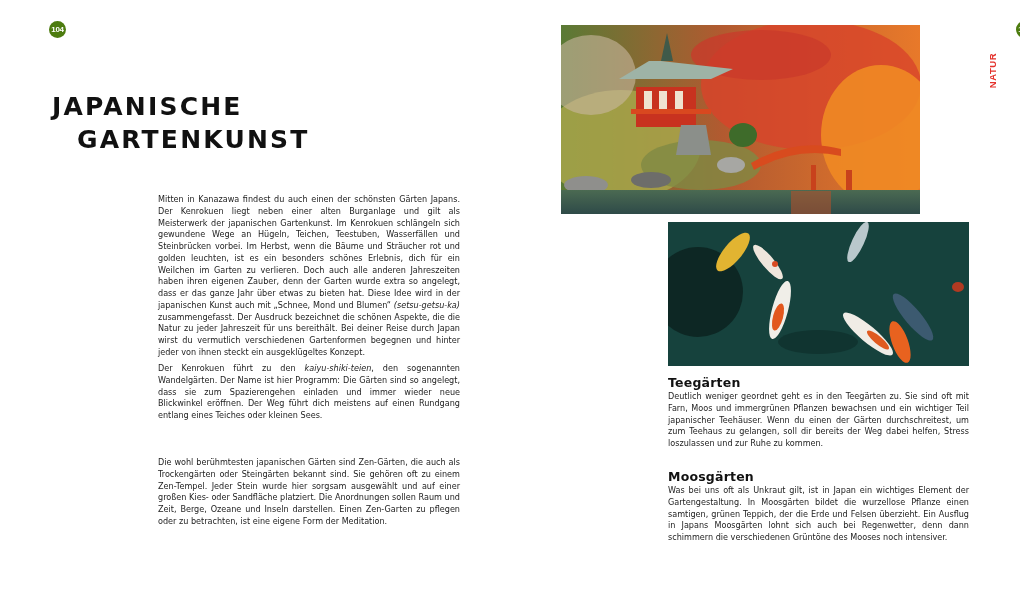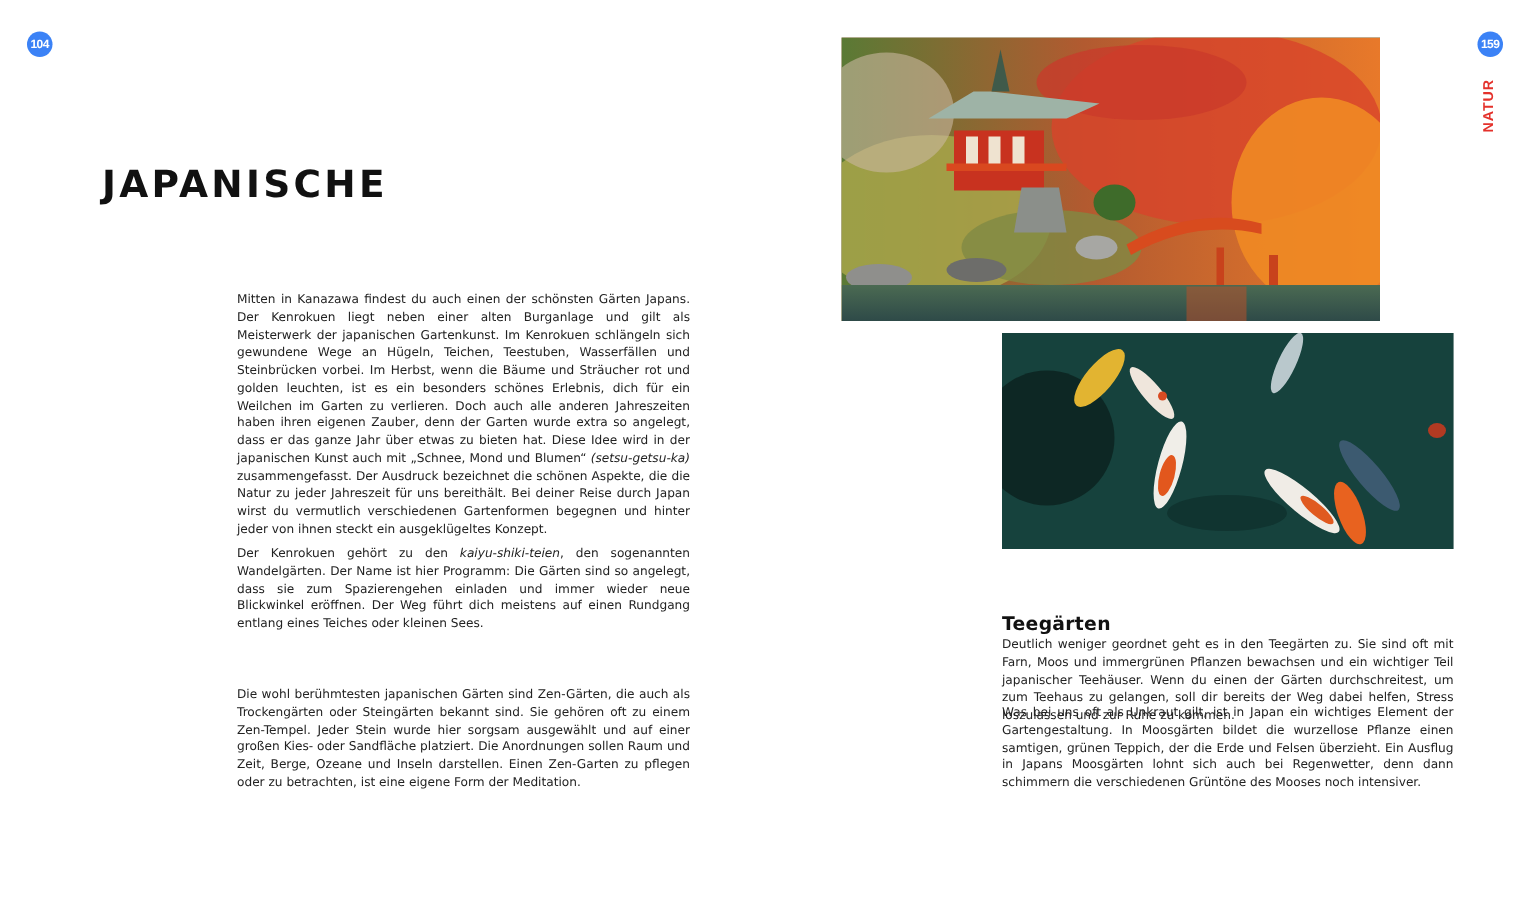--- a/index.html
+++ b/index.html
@@ -2,71 +2,72 @@
 <html><head>
 <meta charset="utf-8">
 <style>
   html, body { margin: 0; padding: 0; }
   body {
     width: 1020px; height: 599px; background: #ffffff; position: relative; overflow: hidden;
     font-family: "DejaVu Sans", sans-serif; color: #1a1a1a;
   }
   .page-num {
     position: absolute; width: 17px; height: 17px; border-radius: 50%;
-    background: #3b82f6; color: #fff; font-family: "Liberation Sans", sans-serif;
-    font-weight: bold; font-size: 8px; line-height: 17px; text-align: center; letter-spacing: -0.3px;
+    background: #4d7c0f; color: #fff; font-family: "Liberation Sans", sans-serif;
+    font-weight: bold; font-size: 8px; line-height: 17px; text-align: center; letter-spacing: -0.3px; margin-left: 31px;
   }
   #pn-left { left: 18px; top: 21px; }
   #pn-right { left: 985px; top: 21px; }
   .section-label {
     position: absolute; left: 986px; top: 52px; width: 14px; height: 36px;
     display: flex; align-items: center; justify-content: center;
   }
   .section-label span {
     transform: rotate(-90deg); white-space: nowrap; color: #e4312b;
     font-family: "Liberation Sans", sans-serif; font-weight: bold; font-size: 9.5px; letter-spacing: 0.6px;
   }
   .title {
-    position: absolute; left: 52px; top: 90px; margin: 16px;
+    position: absolute; left: 52px; top: 90px; margin: 0;
     font-family: "DejaVu Sans", sans-serif; font-weight: bold; font-size: 25px;
     letter-spacing: 2.2px; line-height: 33px; color: #111;
   }
   .title .l2 { display: block; padding-left: 25px; }
   .title .l1 { display: block; }
   .col { position: absolute; font-size: 8.1px; line-height: 11.75px; text-align: justify; color: #222; }
   .col p { margin: 0; }
   .col h2 {
     margin: 0; font-family: "DejaVu Sans", sans-serif; font-weight: 600; font-size: 12.5px;
     line-height: 16px; color: #111; letter-spacing: 0.2px;
   }
   #intro { left: 158px; top: 194px; width: 302px; }
   #wandel { left: 158px; top: 363px; width: 302px; }
   #zen { left: 158px; top: 457px; width: 302px; }
-  #tee { left: 668px; top: 375px; width: 301px; margin-top: 33px; }
+  #tee { left: 668px; top: 375px; width: 301px; }
   #moos { left: 668px; top: 469px; width: 301px; }
   .photo { position: absolute; overflow: hidden; }
   #photo-temple { left: 561px; top: 25px; width: 359px; height: 189px; background: #7a6a3a; }
   #photo-koi { left: 668px; top: 222px; width: 301px; height: 144px; background: #163e3a; }
   em { }
 </style>
 </head>
 <body>
 
 <div id="pn-left" class="page-num">104</div>
 
 <h1 class="title">
   <span class="l1">JAPANISCHE</span>
+  <span class="l2">GARTENKUNST</span>
 </h1>
 
 <div id="intro" class="col">
   <p><span>Mitten in Kanazawa findest du auch einen der schönsten Gärten Japans. Der Kenrokuen liegt neben einer alten Burganlage und gilt als Meisterwerk der japanischen Gartenkunst. Im Kenrokuen schlängeln sich gewundene Wege an Hügeln, Teichen, Teestuben, Wasserfällen und Steinbrücken vorbei. Im Herbst, wenn die Bäume und Sträucher rot und golden leuchten, ist es ein besonders schönes Erlebnis, dich für ein Weilchen im Garten zu verlieren. Doch auch alle anderen Jahreszeiten haben ihren eigenen Zauber, denn der Garten wurde extra so angelegt, dass er das ganze Jahr über etwas zu bieten hat. Diese Idee wird in der japanischen Kunst auch mit „Schnee, Mond und Blumen“ </span><em>(setsu-getsu-ka)</em><span> zusammengefasst. Der Ausdruck bezeichnet die schönen Aspekte, die die Natur zu jeder Jahreszeit für uns bereithält. Bei deiner Reise durch Japan wirst du vermutlich verschiedenen Gartenformen begegnen und hinter jeder von ihnen steckt ein ausgeklügeltes Konzept.</span></p>
 </div>
 
 <div id="wandel" class="col">
-  <p><span>Der Kenrokuen gehört zu den </span><em>kaiyu-shiki-teien</em><span>, den sogenannten Wandelgärten. Der Name ist hier Programm: Die Gärten sind so angelegt, dass sie zum Spazierengehen einladen und immer wieder neue Blickwinkel eröffnen. Der Weg führt dich meistens auf einen Rundgang entlang eines Teiches oder kleinen Sees.</span></p>
+  <p><span>Der Kenrokuen führt zu den </span><em>kaiyu-shiki-teien</em><span>, den sogenannten Wandelgärten. Der Name ist hier Programm: Die Gärten sind so angelegt, dass sie zum Spazierengehen einladen und immer wieder neue Blickwinkel eröffnen. Der Weg führt dich meistens auf einen Rundgang entlang eines Teiches oder kleinen Sees.</span></p>
 </div>
 
 <div id="zen" class="col">
   <p>Die wohl berühmtesten japanischen Gärten sind Zen-Gärten, die auch als Trockengärten oder Steingärten bekannt sind. Sie gehören oft zu einem Zen-Tempel. Jeder Stein wurde hier sorgsam ausgewählt und auf einer großen Kies- oder Sandfläche platziert. Die Anordnungen sollen Raum und Zeit, Berge, Ozeane und Inseln darstellen. Einen Zen-Garten zu pflegen oder zu betrachten, ist eine eigene Form der Meditation.</p>
 </div>
 
 <div id="pn-right" class="page-num">159</div>
 <div class="section-label">
   <span>NATUR</span>
 </div>
@@ -136,14 +137,15 @@
     <ellipse cx="290" cy="65" rx="6" ry="5" fill="#b23a22"></ellipse>
   </svg>
 </div>
 
 <div id="tee" class="col">
   <h2>Teegärten</h2>
   <p>Deutlich weniger geordnet geht es in den Teegärten zu. Sie sind oft mit Farn, Moos und immergrünen Pflanzen bewachsen und ein wichtiger Teil japanischer Teehäuser. Wenn du einen der Gärten durchschreitest, um zum Teehaus zu gelangen, soll dir bereits der Weg dabei helfen, Stress loszulassen und zur Ruhe zu kommen.</p>
 </div>
 
 <div id="moos" class="col">
+  <h2>Moosgärten</h2>
   <p>Was bei uns oft als Unkraut gilt, ist in Japan ein wichtiges Element der Gartengestaltung. In Moosgärten bildet die wurzellose Pflanze einen samtigen, grünen Teppich, der die Erde und Felsen überzieht. Ein Ausflug in Japans Moosgärten lohnt sich auch bei Regenwetter, denn dann schimmern die verschiedenen Grüntöne des Mooses noch intensiver.</p>
 </div>
 
 </body></html>

